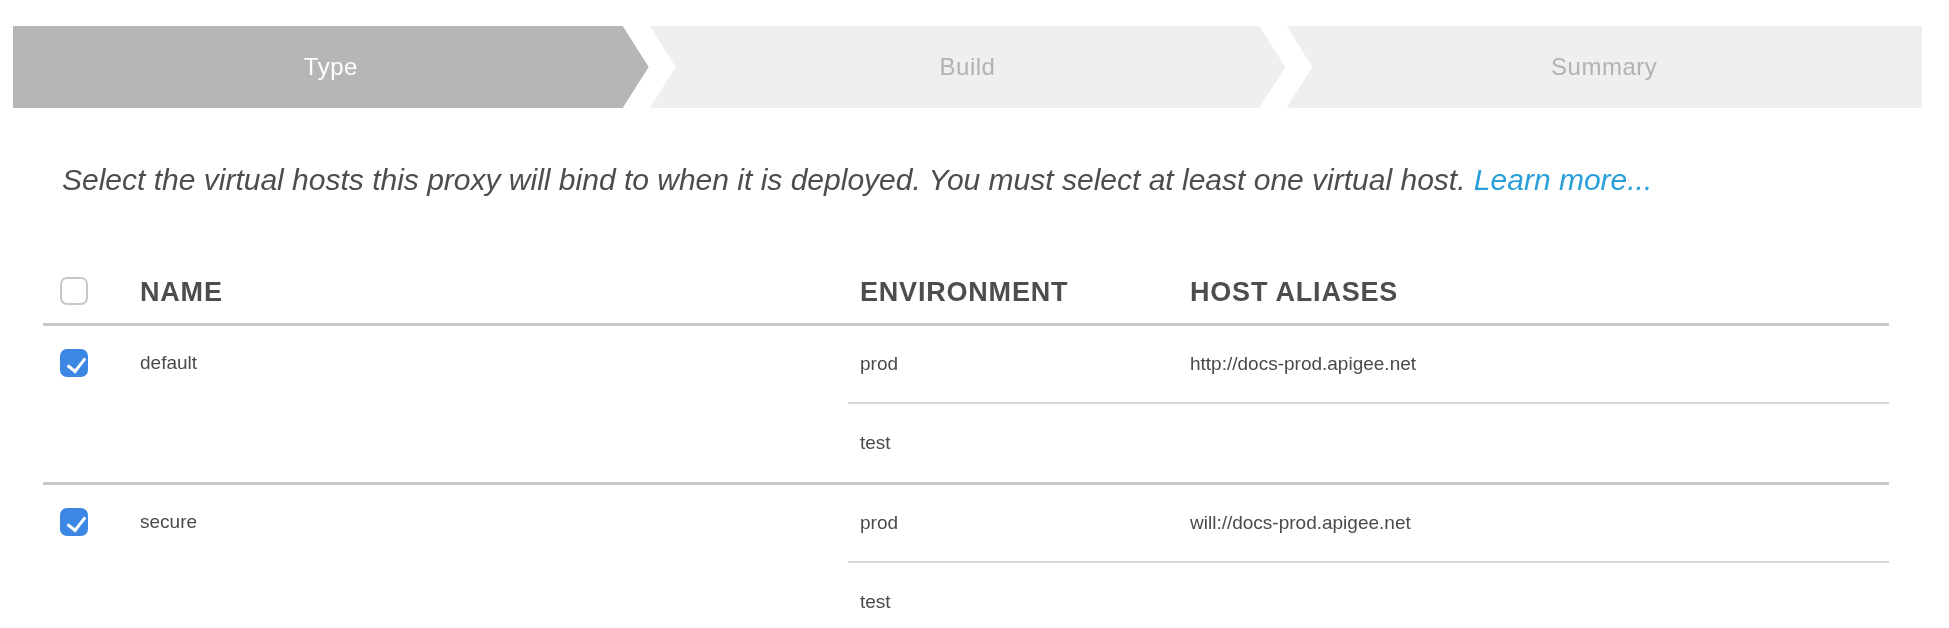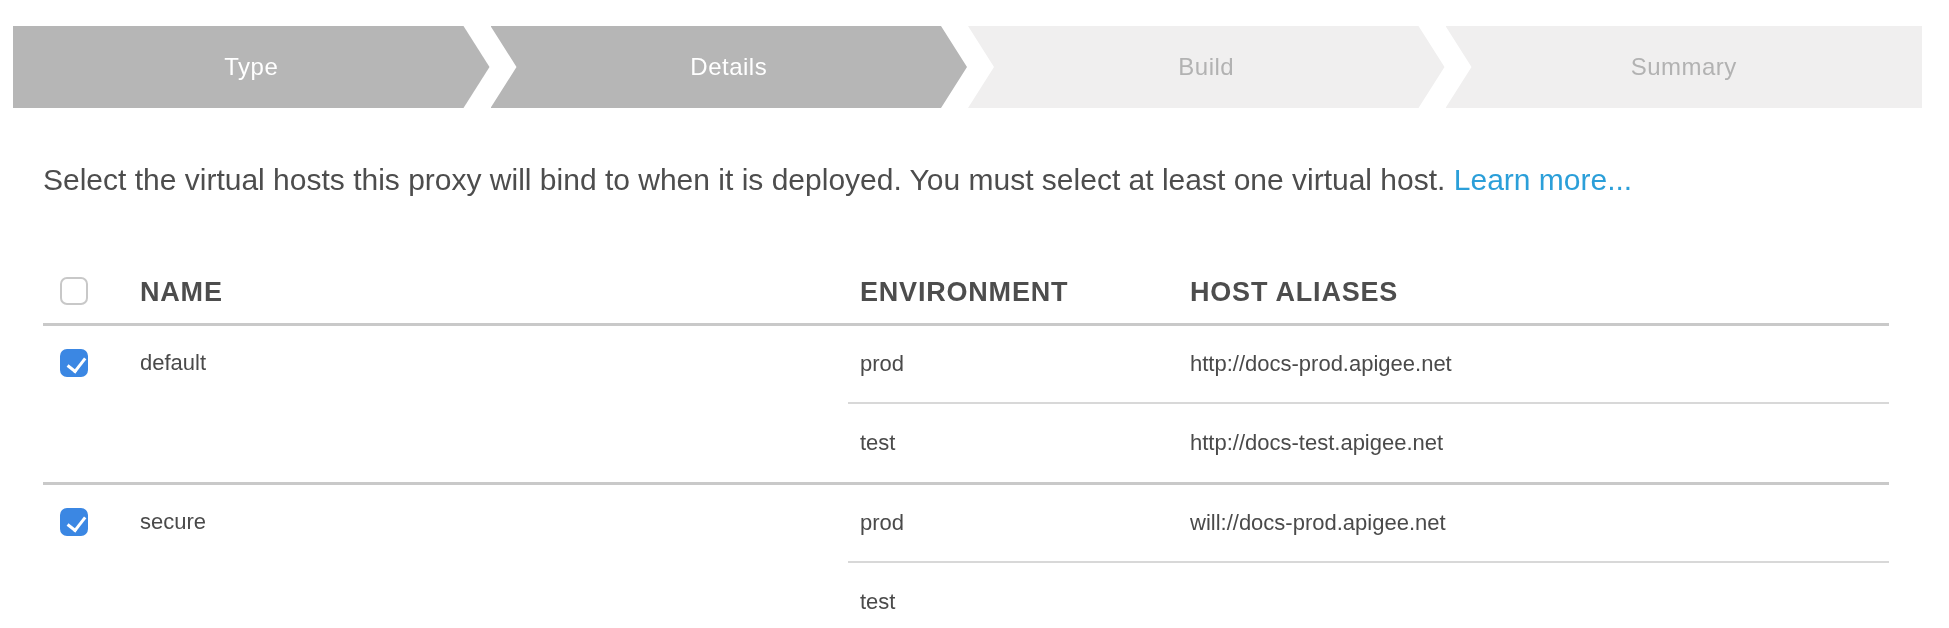--- a/index.html
+++ b/index.html
@@ -50,24 +50,25 @@
   }
   .step:not(:first-child):not(:last-child) {
     clip-path: polygon(0 0, calc(100% - 26px) 0, 100% 50%, calc(100% - 26px) 100%, 0 100%, 26px 50%);
   }
   .step:last-child {
     clip-path: polygon(0 0, 100% 0, 100% 100%, 0 100%, 26px 50%);
   }
 
   
   .instruction {
-    margin: 52px 60px 0 43px;
+    margin: 52px 60px 0 62px;
     font-size: 30px;
     line-height: 40px;
     color: #4d4d4d;
+    font-style: italic;
   }
   .learn-more {
     color: var(--link-blue);
     text-decoration: none;
     cursor: pointer;
   }
 
   
   .vh-table { margin: 62px 60px 0 43px; }
 
@@ -104,21 +105,21 @@
     align-items: center;
     font-size: 26px;
   }
   .subrow {
     display: grid;
     grid-template-columns: 342px 1fr;
     align-items: center;
     height: 78px;
   }
   .subrow:not(:last-child) { border-bottom: 2px solid var(--divider-light); }
-  .cell { font-size: 22px; color: var(--text-dark); }
+  .cell { font-size: 19px; color: var(--text-dark); }
 
   
   .checkbox {
     width: 28px; height: 28px;
     border-radius: 7px;
     border: 2px solid #c8c8c8;
     background: #fff;
     display: inline-block;
     position: relative;
     cursor: pointer;
@@ -137,23 +138,20 @@
     transform: rotate(38deg);
   }
 </style>
 </head>
 <body>
 
 <div class="stepper">
   <div class="step reached">
     <span>Type</span>
   </div>
-  <div class="step reached">
-    <span>Details</span>
-  </div>
   <div class="step">
     <span>Build</span>
   </div>
   <div class="step">
     <span>Summary</span>
   </div>
 </div>
 
 <p class="instruction">
   <span>Select the virtual hosts this proxy will bind to when it is deployed. You must select at least one virtual host.</span>
@@ -176,21 +174,20 @@
       <span class="checkbox checked"></span>
     </div>
     <div class="group-name cell">default</div>
     <div>
       <div class="subrow">
         <div class="cell col-env">prod</div>
         <div class="cell">http://docs-prod.apigee.net</div>
       </div>
       <div class="subrow">
         <div class="cell col-env">test</div>
-        <div class="cell">http://docs-test.apigee.net</div>
       </div>
     </div>
   </div>
 
   <div class="tgroup">
     <div class="group-check">
       <span class="checkbox checked"></span>
     </div>
     <div class="group-name cell">secure</div>
     <div>

